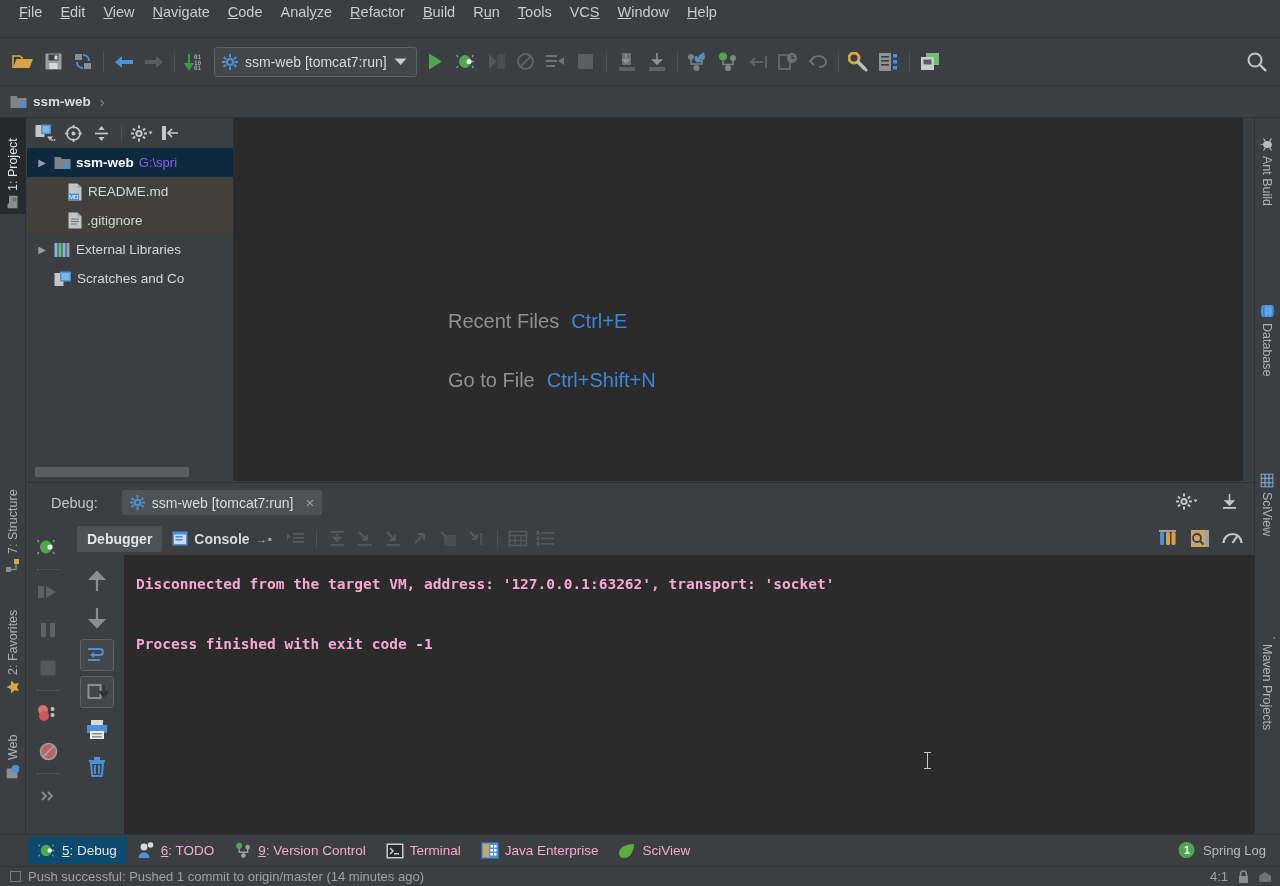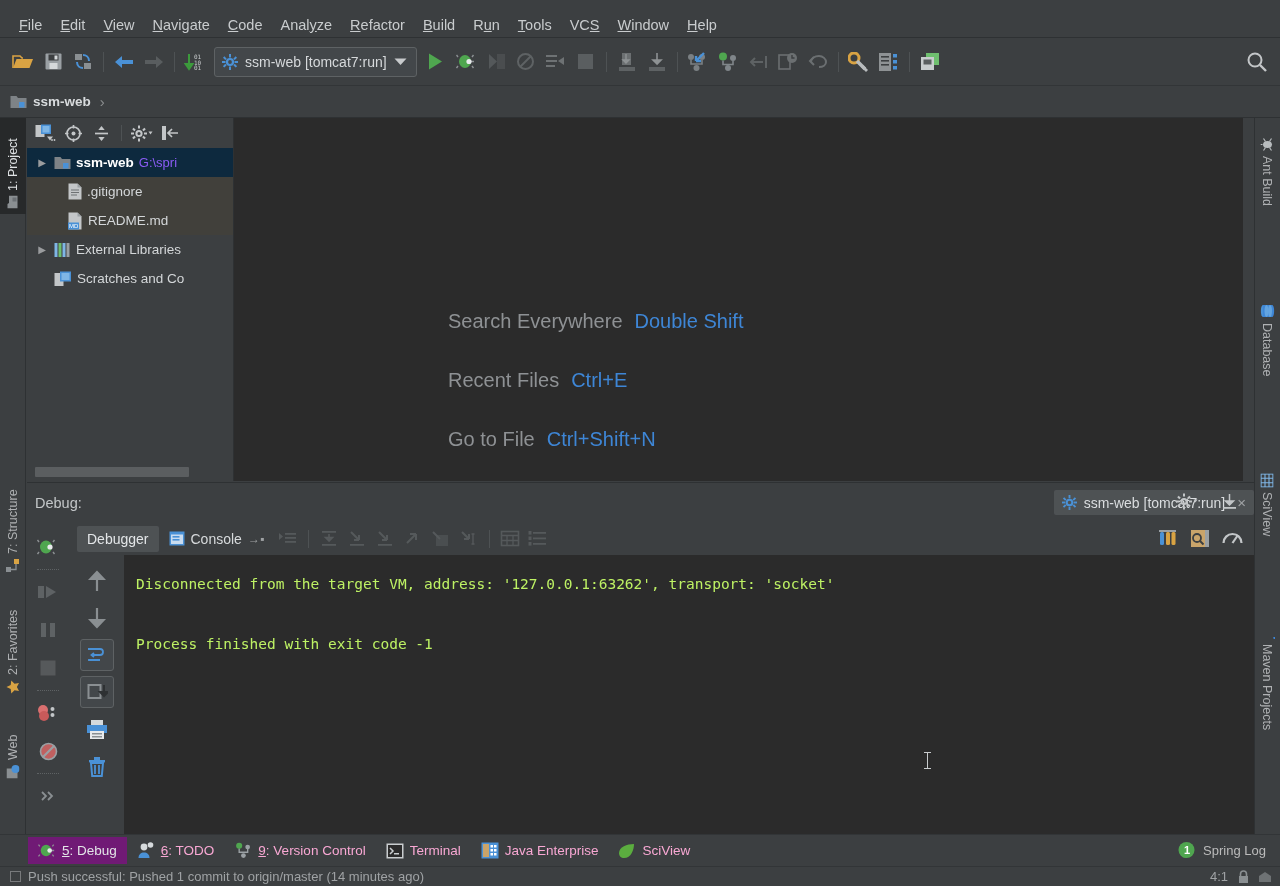--- a/index.html
+++ b/index.html
@@ -9,21 +9,21 @@
     font-family:"Liberation Sans", sans-serif;
     font-size:13px;
     color:#BBBBBB;
     -webkit-font-smoothing:antialiased;
   }
   .app { position:relative; width:1280px; height:886px; }
 
   
   .menubar {
     position:absolute; top:0; left:0; width:1280px; height:38px;
-    background:#3C3F41; display:flex; align-items:flex-end;
+    background:#3C3F41; display:flex; align-items:flex-start;
     padding-left:10px; border-bottom:1px solid #2E3133;
   }
   .menu-item {
     padding:4px 9px; font-size:14.5px; color:#C9CCCE; cursor:default;
     white-space:nowrap;
   }
   .menu-item u { text-decoration:underline; }
 
   
   .toolbar {
@@ -118,31 +118,31 @@
   .tips { position:absolute; top:192px; left:214px; }
   .tip { display:flex; align-items:baseline; gap:12px; margin-bottom:36px; font-size:20px; }
   .tip .t-label { color:#8E9194; }
   .tip .t-key { color:#3E86D6; }
 
   
   .debug-panel {
     position:absolute; top:482px; left:27px; width:1227px; height:352px;
     background:#3C3F41; border-top:1px solid #2E3133;
   }
-  .dp-title { height:39px; display:flex; align-items:center; padding-left:8px; gap:0;justify-content:space-between; }
+  .dp-title { height:39px; display:flex; align-items:center; padding-left:24px; gap:12px; }
   .dp-title .lbl { font-size:14.5px; color:#C4C7C9; margin-right:12px; }
   .dp-tab {
     display:flex; align-items:center; gap:7px; background:#4E5254;
     padding:4px 8px; border-radius:2px; font-size:14px; color:#DADDDF;
   }
   .dp-tab .close { color:#9FA2A4; font-size:15px; margin-left:5px; cursor:default; }
   .dp-gear { position:absolute; right:56px; top:10px; display:flex; gap:4px; align-items:center; }
   .dp-export { position:absolute; right:16px; top:10px; }
 
-  .dp-body { position:absolute; top:39px; left:0; right:0; bottom:0; display:flex; }
+  .dp-body { position:absolute; top:39px; left:0; right:0; bottom:0; display:flex;font-weight:bold; }
   .dbg-rail {
     width:42px; padding-top:6px; display:flex; flex-direction:column;
     align-items:center; gap:0; flex:0 0 auto;
   }
   .rail-ic { width:34px; height:38px; display:flex; align-items:center; justify-content:center; cursor:default; }
   .rail-sep { width:22px; height:1px; border-top:1px dotted #5E6264; margin:3px 0; }
 
   .dbg-main { flex:1 1 auto; position:relative; }
   .tabs-row {
     height:33px; display:flex; align-items:center; gap:0; padding-left:8px;
@@ -163,42 +163,42 @@
     width:55px; background:#3C3F41; display:flex; flex-direction:column;
     align-items:center; padding-top:10px; gap:5px; flex:0 0 auto;
   }
   .crail-ic { width:34px; height:32px; display:flex; align-items:center; justify-content:center; cursor:default; border-radius:3px; }
   .crail-ic.boxed { border:1px solid #5E6264; background:#43474A; }
   .console {
     flex:1 1 auto; background:#2B2B2B; padding:14px 0 0 12px;
     font-family:"DejaVu Sans Mono", monospace; font-size:14.5px;
     color:#A9B7C6; line-height:30px; position:relative; overflow:hidden;
   }
-  .console .ln { color:#bef264; white-space:pre; }
+  .console .ln { color:#f9a8d4; white-space:pre; }
   .caret {
     position:absolute; left:803px; top:197px; width:1px; height:17px;
     background:#C8CBCD;
   }
   .caret::before, .caret::after {
     content:''; position:absolute; left:-3px; width:7px; height:1px; background:#C8CBCD;
   }
   .caret::before { top:0; }
   .caret::after { bottom:0; }
 
   
   .bottombar {
     position:absolute; top:834px; left:0; width:1280px; height:32px;
     background:#3C3F41; display:flex; align-items:center; padding-left:28px;
     border-top:1px solid #323537;
   }
   .btab {
     display:flex; align-items:center; gap:6px; padding:5px 10px;
     font-size:13.5px; color:#f9a8d4; cursor:default;
   }
-  .btab.active { background:#701a75; color:#E3E6E8; }
+  .btab.active { background:#0c4a6e; color:#E3E6E8; }
   .btab u { text-decoration:underline; }
   .bb-right { position:absolute; right:14px; display:flex; align-items:center; gap:7px; }
 
   
   .statusbar {
     position:absolute; top:866px; left:0; width:1280px; height:20px;
     background:#3C3F41; display:flex; align-items:center; padding:0 10px;
     font-size:13px; color:#9FA2A4; border-top:1px solid #323537;
   }
   .sb-box { width:11px; height:11px; border:1px solid #787A7C; margin-right:7px; flex:0 0 auto; }
@@ -573,43 +573,43 @@
               <path d="M0.5 13V1h6l1.5 2H16.5v10z" fill="#7E8387"></path>
               <rect x="9" y="7" width="5.5" height="5.5" fill="#4A91D6"></rect>
             </svg>
         </span>
         <span class="name">ssm-web</span>
         <span class="path">G:\spri</span>
       </div>
 
       <div class="row tinted">
         <span class="twisty"></span>
+        <span style="margin-left:14px;position:relative">
+          <svg width="15" height="18" viewBox="0 0 15 18">
+              <path d="M0.5 0.5h9l4 4v13H0.5z" fill="#C3C6C8"></path>
+              <path d="M9.5 0.5v4h4" fill="#9AA0A4"></path>
+              <rect x="0" y="10.5" width="11" height="7" fill="#4A91D6"></rect>
+              <text x="1" y="16.3" font-size="6" font-family="sans-serif" fill="#FFFFFF">MD</text>
+            </svg>
+        </span>
+        <span class="name">README.md</span>
+      </div>
+
+      <div class="row tinted">
+        <span class="twisty"></span>
         <span style="margin-left:14px">
           <svg width="14" height="17" viewBox="0 0 14 17">
               <path d="M0.5 0.5h9l4 4v12H0.5z" fill="#C3C6C8"></path>
               <path d="M9.5 0.5v4h4" fill="#9AA0A4"></path>
               <g stroke="#6E7274" stroke-width="1.1">
                 <path d="M3 7h8M3 9.5h8M3 12h6"></path>
               </g>
             </svg>
         </span>
         <span class="name">.gitignore</span>
-      </div>
-
-      <div class="row tinted">
-        <span class="twisty"></span>
-        <span style="margin-left:14px;position:relative">
-          <svg width="15" height="18" viewBox="0 0 15 18">
-              <path d="M0.5 0.5h9l4 4v13H0.5z" fill="#C3C6C8"></path>
-              <path d="M9.5 0.5v4h4" fill="#9AA0A4"></path>
-              <rect x="0" y="10.5" width="11" height="7" fill="#4A91D6"></rect>
-              <text x="1" y="16.3" font-size="6" font-family="sans-serif" fill="#FFFFFF">MD</text>
-            </svg>
-        </span>
-        <span class="name">README.md</span>
       </div>
 
       <div class="row">
         <span class="twisty">▶</span>
         <span>
           <svg width="17" height="16" viewBox="0 0 17 16">
               <rect x="0.5" y="1" width="3" height="14" fill="#7FB6E6"></rect>
               <rect x="4.5" y="1" width="3" height="14" fill="#6FBF6F"></rect>
               <rect x="8.5" y="1" width="3" height="14" fill="#7FB6E6"></rect>
               <rect x="12.5" y="1" width="3" height="14" fill="#9AA0A4"></rect>
@@ -629,24 +629,20 @@
         </span>
         <span class="name">Scratches and Co</span>
       </div>
 
     </div>
     <div class="hscroll"></div>
   </div>
 
   <div class="editor">
     <div class="tips">
-      <div class="tip">
-        <span class="t-label">Search Everywhere</span>
-        <span class="t-key">Double Shift</span>
-      </div>
       <div class="tip">
         <span class="t-label">Recent Files</span>
         <span class="t-key">Ctrl+E</span>
       </div>
       <div class="tip">
         <span class="t-label">Go to File</span>
         <span class="t-key">Ctrl+Shift+N</span>
       </div>
     </div>
   </div>

